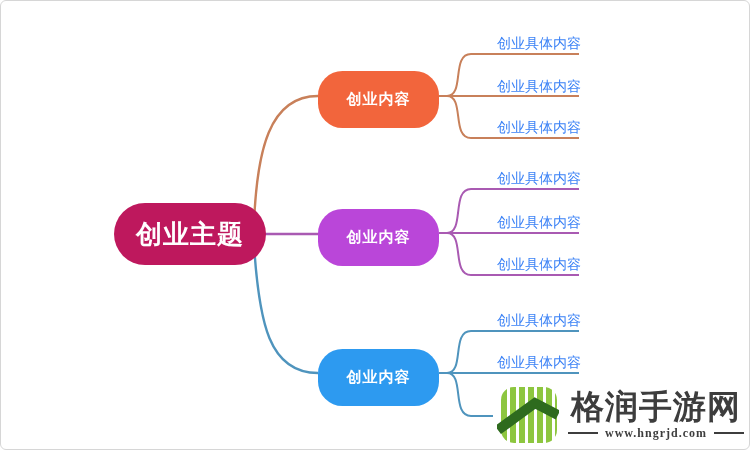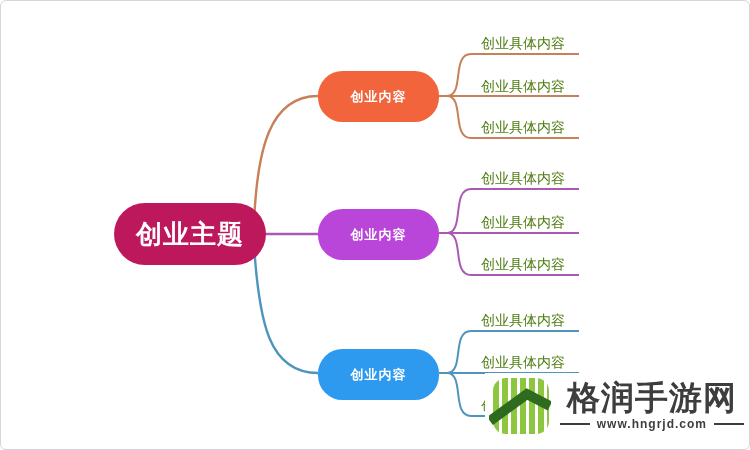--- a/index.html
+++ b/index.html
@@ -11,37 +11,37 @@
   .wires{position:absolute;left:0;top:0;z-index:0;}
   .node{
     position:absolute;display:flex;align-items:center;justify-content:center;
     color:#ffffff;font-weight:bold;z-index:2;box-sizing:border-box;
   }
   .root-node{
     left:113px;top:202px;width:152px;height:62px;border-radius:31px;
     background:#be185d;font-size:26px;letter-spacing:1px;
   }
   .branch-node{
-    left:317px;width:121px;height:51px;border-radius:24.5px;font-size:13px;letter-spacing:1px;
+    left:317px;width:121px;height:57px;border-radius:24.5px;font-size:15px;letter-spacing:1px;
   }
   .branch-0{top:70px;background:#f2653c;}
   .branch-1{top:208px;background:#ba46d9;}
   .branch-2{top:348px;background:#2d9af0;}
   .leaf{
     position:absolute;left:480px;width:100px;height:18px;z-index:1;
-    font-size:14px;color:#4d7c0f;white-space:nowrap;
+    font-size:14px;color:#3b82f6;white-space:nowrap;text-align:right;
   }
   .watermark{
-    position:absolute;right:3px;bottom:10px;z-index:10;background:#ffffff;
+    position:absolute;right:3px;bottom:1px;z-index:10;background:#ffffff;
     display:flex;align-items:center;gap:9px;padding:2px 2px 2px 4px;height:62px;
   }
   .wm-icon{flex:0 0 auto;}
   .wm-text{display:flex;flex-direction:column;align-items:center;}
   .wm-title{font-size:33px;font-weight:bold;color:#3d3d3d;letter-spacing:1px;line-height:34px;white-space:nowrap;}
-  .wm-urlrow{display:flex;align-items:center;gap:7px;margin-top:2px;}
+  .wm-urlrow{display:flex;align-items:center;gap:7px;margin-top:2px;font-family:Liberation Serif, serif;}
   .wm-urlrow .dash{width:30px;height:0;border-top:2px solid #3d3d3d;}
   .wm-url{font-size:12px;font-weight:bold;color:#3d3d3d;letter-spacing:1px;}
 </style>
 </head>
 <body>
 
 <div class="canvas">
 
   <svg class="wires" width="748" height="448" viewBox="0 0 748 448">
 

